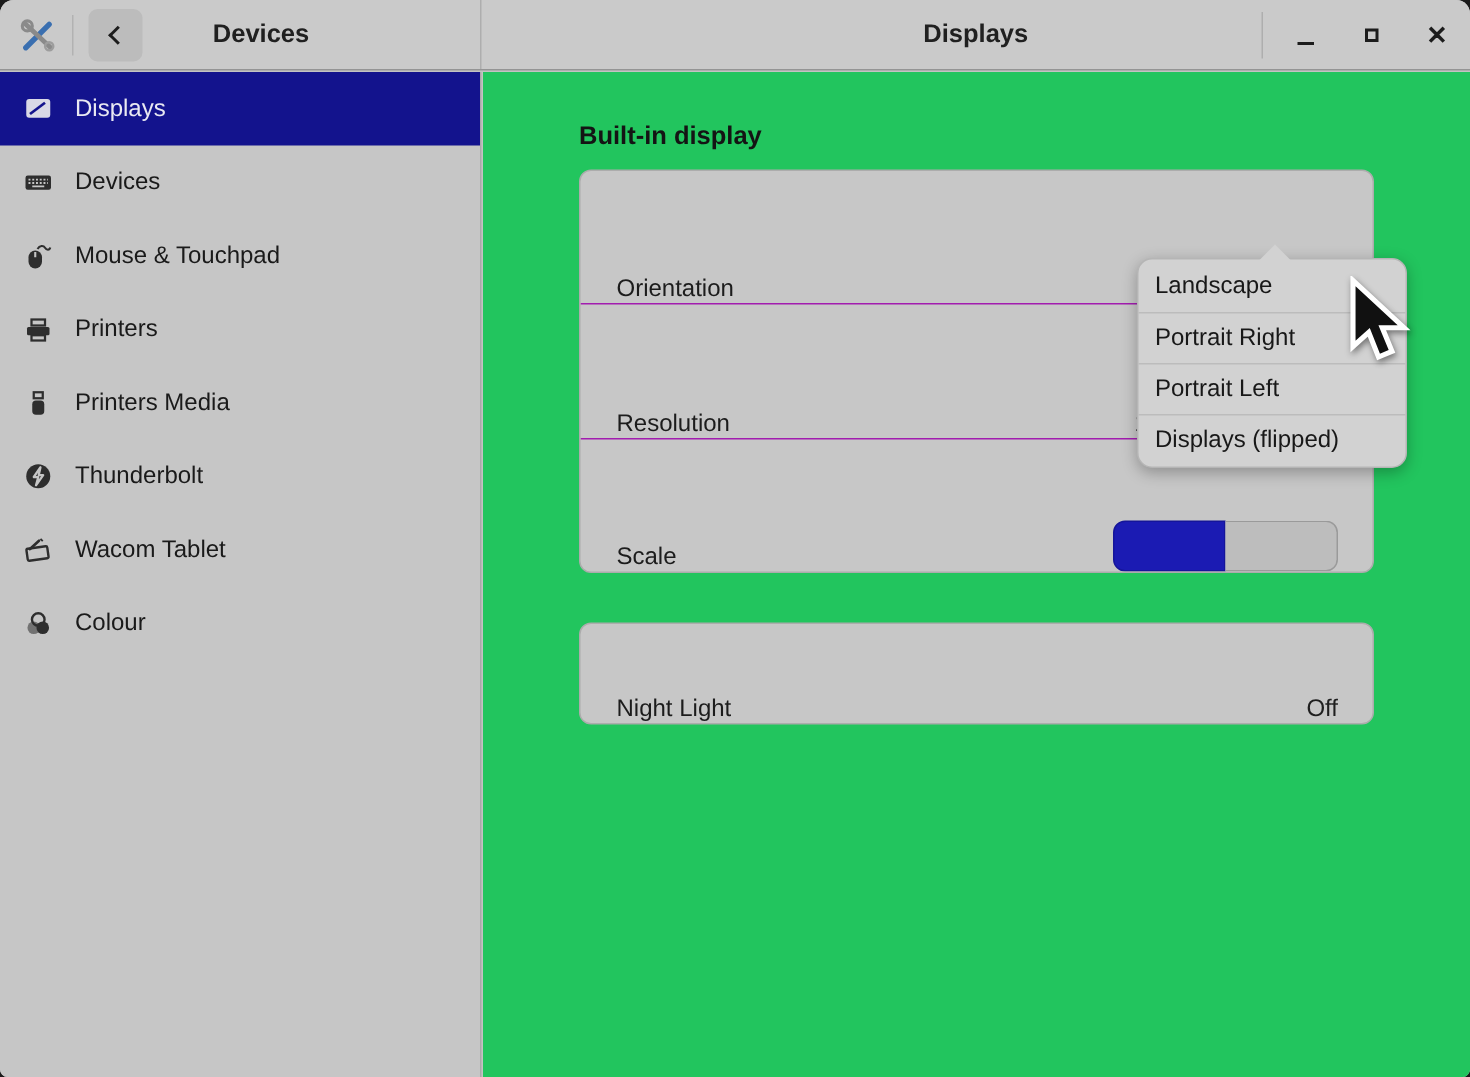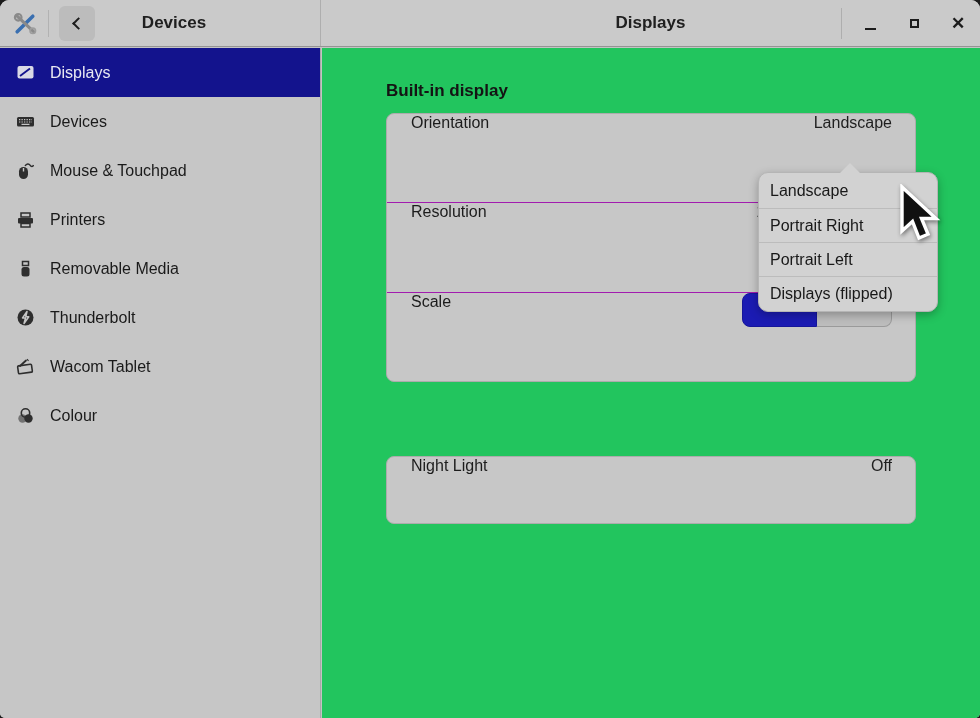--- a/index.html
+++ b/index.html
@@ -38,22 +38,22 @@
   .side-item.selected .icn{color:#d9d9e6;}
   .cutout{stroke:#c6c6c6;}
   .side-item.selected .cutout{stroke:#13138d;}
 
   
   .main{position:absolute;top:48px;left:322px;right:0;bottom:0;background:#22c55e;}
   .section-title{position:absolute;left:64px;top:33px;font-size:17px;font-weight:bold;color:#141414;}
   .card{position:absolute;left:64px;width:530px;background:#c7c7c7;
     border:1px solid #acacac;border-radius:8px;display:flex;flex-direction:column;overflow:hidden;}
   .card.display-card{top:65px;height:269px;}
-  .card.night-card{top:367px;height:68px;margin-top:41px;}
-  .row{flex:1;display:flex;align-items:flex-start;justify-content:space-between;
+  .card.night-card{top:367px;height:68px;}
+  .row{flex:1;display:flex;align-items:flex-end;justify-content:space-between;
     padding:0 23px 0 24px;font-size:16px;color:#1c1c1c;cursor:pointer;}
   .row + .row{border-top:1px solid #a21caf;}
   .row .value{color:#1f1f1f;white-space:nowrap;}
   .scale-group{display:flex;}
   .scale-btn{width:75px;height:34px;border:1px solid #15159a;}
   .scale-btn.active{background:#1b1bb3;border-radius:8px 0 0 8px;}
   .scale-btn.inactive{background:#bdbdbd;border-color:#9a9a9a;border-left:none;border-radius:0 8px 8px 0;}
 
   
   .popover{position:absolute;left:436px;top:124px;width:180px;background:#d2d2d2;
@@ -148,21 +148,21 @@
       </span>
       <span>Printers</span>
     </div>
     <div class="side-item">
       <span class="icn">
         <svg viewBox="0 0 19 19" width="19" height="19">
           <rect x="6.5" y="2.5" width="6" height="4" fill="none" stroke="currentColor" stroke-width="1.5"></rect>
           <rect x="5.5" y="8" width="8" height="9.5" rx="2.5" fill="currentColor"></rect>
         </svg>
       </span>
-      <span>Removable Media</span>
+      <span>Printers Media</span>
     </div>
     <div class="side-item">
       <span class="icn">
         <svg viewBox="0 0 19 19" width="19" height="19">
           <circle cx="9.5" cy="9.5" r="8" fill="currentColor"></circle>
           <path class="cutout" d="M11 3.5 L6.5 10 L9.5 10 L8 15.5 L12.8 8.8 L9.8 8.8 Z" fill="none" stroke-width="1.5" stroke-linejoin="round"></path>
         </svg>
       </span>
       <span>Thunderbolt</span>
     </div>

